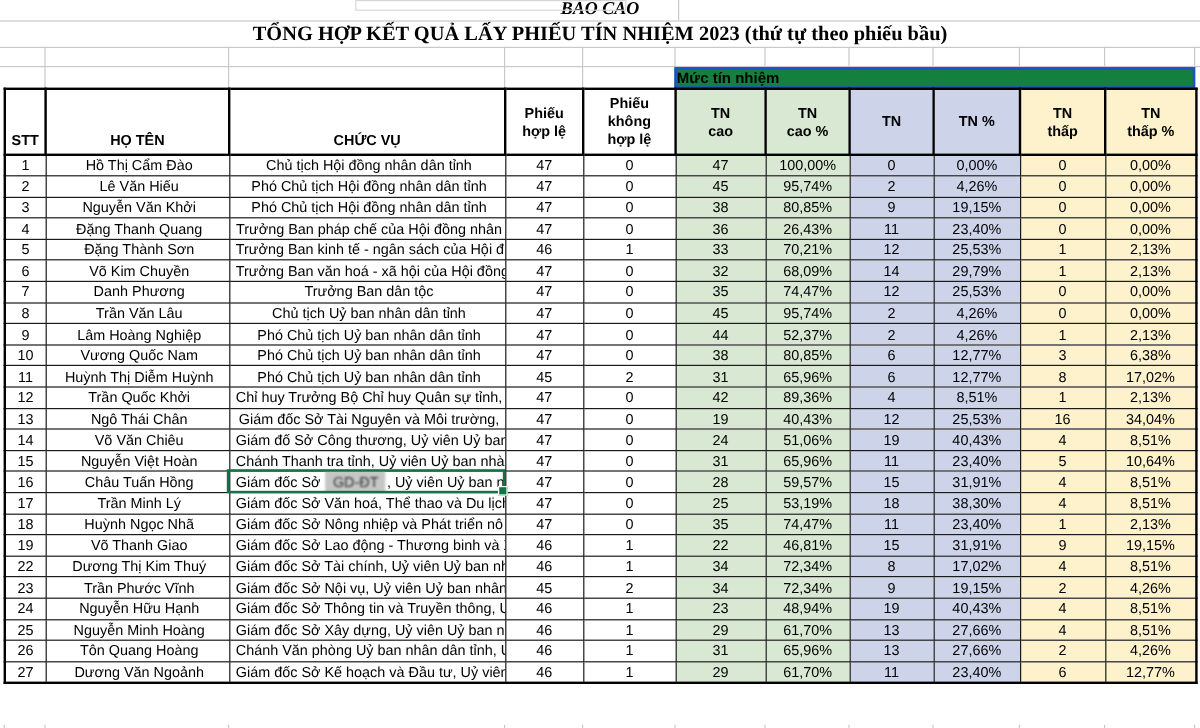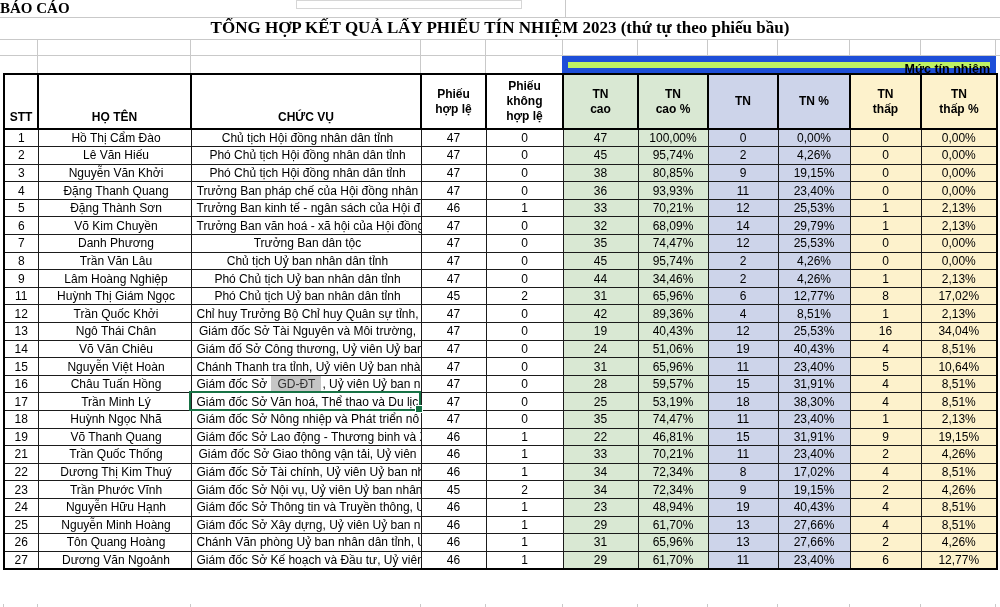--- a/index.html
+++ b/index.html
@@ -1,31 +1,31 @@
 <!DOCTYPE html>
 <html><head>
 <meta charset="utf-8">
 <style>
   html,body{margin:0;padding:0;background:#fff;}
   .sheet{position:relative;width:1000px;height:607px;background:#fff;overflow:hidden;
          font-family:"Liberation Sans","DejaVu Sans",sans-serif;color:#000;}
 
-  .title{position:absolute;top:0;left:0;width:100%;height:17px;text-align:left;
+  .title{position:absolute;top:0;left:0;width:100%;height:17px;text-align:center;
          font-family:"Liberation Serif","DejaVu Serif",serif;font-weight:bold;
-         font-size:15px;line-height:17px;}
+         font-size:15px;line-height:17px;font-style:italic;}
   .subtitle{position:absolute;top:17px;left:0;width:100%;height:22px;text-align:center;
          font-family:"Liberation Serif","DejaVu Serif",serif;font-weight:bold;
          font-size:17px;line-height:22px;}
 
   .gl{position:absolute;background:#c9c9c9;}
   .topcell{position:absolute;left:296px;top:0;width:226px;height:9px;
            border:1px solid #d6d6d6;box-sizing:border-box;}
 
   .group-box{position:absolute;left:562px;top:56px;width:434px;height:18px;
-         border:6px solid #1d4ed8;box-sizing:border-box;background:#bef264;text-align:right;
+         border:2px solid #1d4ed8;box-sizing:border-box;background:#15803d;text-align:left;
          font-weight:bold;font-size:12.5px;line-height:14px;}
 
   table.main{position:absolute;left:3px;top:73px;width:993px;border-collapse:collapse;
          table-layout:fixed;border:2px solid #000;}
   table.main th{border:2px solid #000;font-weight:bold;font-size:12px;line-height:1.25;
          padding:1px 2px;white-space:pre-line;overflow:hidden;background:#fff;}
   table.main thead tr{height:55px;}
   table.main td{border:1px solid #1b1b1b;font-size:12px;padding:0 2px;
          white-space:nowrap;overflow:hidden;background:#fff;}
   table.main tbody tr{height:17.6px;}
@@ -161,21 +161,21 @@
       <td class="c-num bg-yellow">0</td>
       <td class="c-num bg-yellow">0,00%</td>
     </tr>
         <tr>
       <td class="c-stt">4</td>
       <td class="c-name">Đặng Thanh Quang</td>
       <td class="c-pos">Trưởng Ban pháp chế của Hội đồng nhân</td>
       <td class="c-num">47</td>
       <td class="c-num">0</td>
       <td class="c-num bg-green">36</td>
-      <td class="c-num bg-green">93,93%</td>
+      <td class="c-num bg-green">26,43%</td>
       <td class="c-num bg-blue">11</td>
       <td class="c-num bg-blue">23,40%</td>
       <td class="c-num bg-yellow">0</td>
       <td class="c-num bg-yellow">0,00%</td>
     </tr>
         <tr>
       <td class="c-stt">5</td>
       <td class="c-name">Đặng Thành Sơn</td>
       <td class="c-pos">Trưởng Ban kinh tế - ngân sách của Hội đ</td>
       <td class="c-num">46</td>
@@ -226,29 +226,42 @@
       <td class="c-num bg-yellow">0</td>
       <td class="c-num bg-yellow">0,00%</td>
     </tr>
         <tr>
       <td class="c-stt">9</td>
       <td class="c-name">Lâm Hoàng Nghiệp</td>
       <td class="c-pos">Phó Chủ tịch Uỷ ban nhân dân tỉnh</td>
       <td class="c-num">47</td>
       <td class="c-num">0</td>
       <td class="c-num bg-green">44</td>
-      <td class="c-num bg-green">34,46%</td>
+      <td class="c-num bg-green">52,37%</td>
       <td class="c-num bg-blue">2</td>
       <td class="c-num bg-blue">4,26%</td>
       <td class="c-num bg-yellow">1</td>
       <td class="c-num bg-yellow">2,13%</td>
     </tr>
         <tr>
+      <td class="c-stt">10</td>
+      <td class="c-name">Vương Quốc Nam</td>
+      <td class="c-pos">Phó Chủ tịch Uỷ ban nhân dân tỉnh</td>
+      <td class="c-num">47</td>
+      <td class="c-num">0</td>
+      <td class="c-num bg-green">38</td>
+      <td class="c-num bg-green">80,85%</td>
+      <td class="c-num bg-blue">6</td>
+      <td class="c-num bg-blue">12,77%</td>
+      <td class="c-num bg-yellow">3</td>
+      <td class="c-num bg-yellow">6,38%</td>
+    </tr>
+        <tr>
       <td class="c-stt">11</td>
-      <td class="c-name">Huỳnh Thị Giám Ngọc</td>
+      <td class="c-name">Huỳnh Thị Diễm Huỳnh</td>
       <td class="c-pos">Phó Chủ tịch Uỷ ban nhân dân tỉnh</td>
       <td class="c-num">45</td>
       <td class="c-num">2</td>
       <td class="c-num bg-green">31</td>
       <td class="c-num bg-green">65,96%</td>
       <td class="c-num bg-blue">6</td>
       <td class="c-num bg-blue">12,77%</td>
       <td class="c-num bg-yellow">8</td>
       <td class="c-num bg-yellow">17,02%</td>
     </tr>
@@ -338,43 +351,30 @@
       <td class="c-num">0</td>
       <td class="c-num bg-green">35</td>
       <td class="c-num bg-green">74,47%</td>
       <td class="c-num bg-blue">11</td>
       <td class="c-num bg-blue">23,40%</td>
       <td class="c-num bg-yellow">1</td>
       <td class="c-num bg-yellow">2,13%</td>
     </tr>
         <tr>
       <td class="c-stt">19</td>
-      <td class="c-name">Võ Thanh Quang</td>
+      <td class="c-name">Võ Thanh Giao</td>
       <td class="c-pos">Giám đốc Sở Lao động - Thương binh và X</td>
       <td class="c-num">46</td>
       <td class="c-num">1</td>
       <td class="c-num bg-green">22</td>
       <td class="c-num bg-green">46,81%</td>
       <td class="c-num bg-blue">15</td>
       <td class="c-num bg-blue">31,91%</td>
       <td class="c-num bg-yellow">9</td>
       <td class="c-num bg-yellow">19,15%</td>
-    </tr>
-        <tr>
-      <td class="c-stt">21</td>
-      <td class="c-name">Trần Quốc Thống</td>
-      <td class="c-pos">Giám đốc Sở Giao thông vận tải, Uỷ viên</td>
-      <td class="c-num">46</td>
-      <td class="c-num">1</td>
-      <td class="c-num bg-green">33</td>
-      <td class="c-num bg-green">70,21%</td>
-      <td class="c-num bg-blue">11</td>
-      <td class="c-num bg-blue">23,40%</td>
-      <td class="c-num bg-yellow">2</td>
-      <td class="c-num bg-yellow">4,26%</td>
     </tr>
         <tr>
       <td class="c-stt">22</td>
       <td class="c-name">Dương Thị Kim Thuý</td>
       <td class="c-pos">Giám đốc Sở Tài chính, Uỷ viên Uỷ ban nh</td>
       <td class="c-num">46</td>
       <td class="c-num">1</td>
       <td class="c-num bg-green">34</td>
       <td class="c-num bg-green">72,34%</td>
       <td class="c-num bg-blue">8</td>

